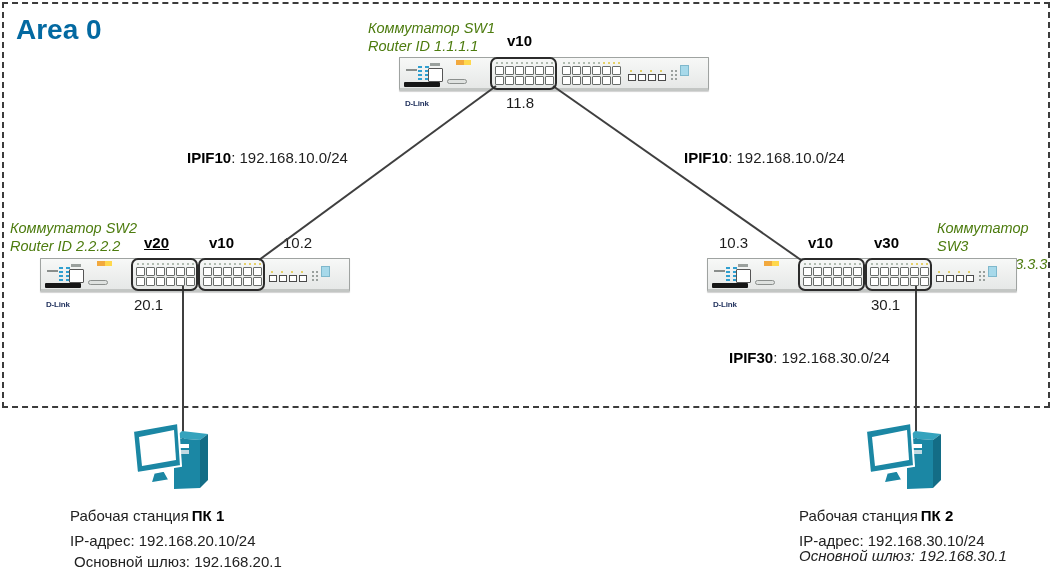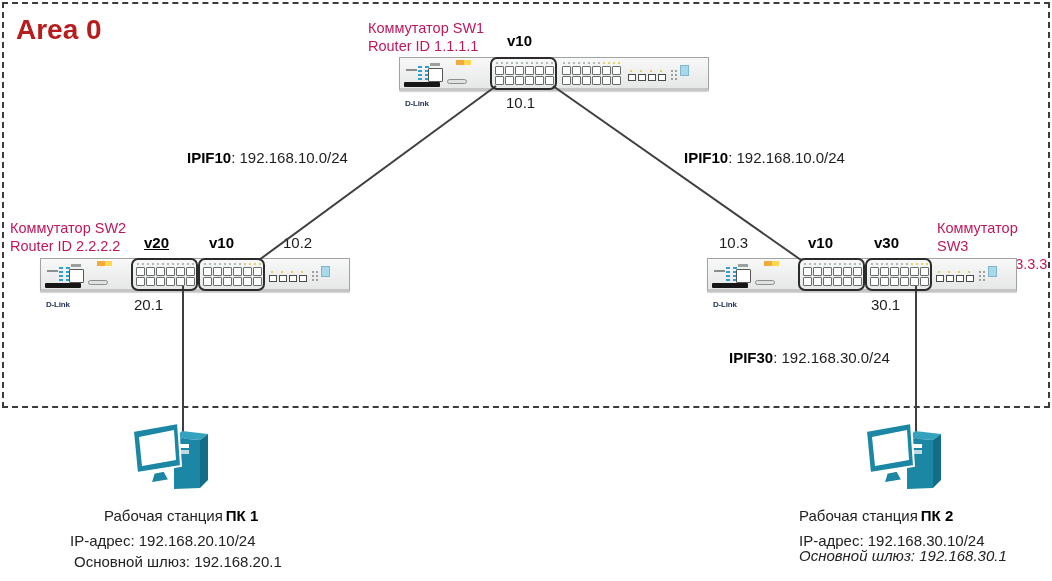--- a/index.html
+++ b/index.html
@@ -3,23 +3,23 @@
 <meta charset="utf-8">
 <style>
   html,body{margin:0;padding:0;background:#fff;}
   #canvas{
     position:relative;width:1052px;height:581px;background:#fff;overflow:hidden;
     font-family:"Liberation Sans","DejaVu Sans",sans-serif;color:#1a1a1a;
   }
   .abs{position:absolute;}
   
   .area-box{left:2px;top:2px;width:1044px;height:402px;border:2px dashed #3c3c3c;}
-  .area-title{left:16px;top:14px;font-size:28px;font-weight:bold;color:#b91c1c;}
+  .area-title{left:16px;top:14px;font-size:28px;font-weight:bold;color:#0369a1;}
   
-  .dev-title{font-size:14.5px;line-height:18px;color:#be185d;}
+  .dev-title{font-size:14.5px;line-height:18px;color:#4d7c0f;font-style:italic;}
   .vlan{font-size:15px;font-weight:bold;color:#000;}
   .portnum{font-size:15px;color:#1d1d1d;}
   .linklabel{font-size:15px;color:#1d1d1d;white-space:nowrap;}
   .linklabel b{color:#000;}
   .pc-text{font-size:15px;color:#222;white-space:nowrap;}
   .pc-text b{color:#000;margin-left:3px;}
   
   svg.wires{left:0;top:0;z-index:3;pointer-events:none;}
   
   .switch{width:310px;height:34px;z-index:auto;}
@@ -173,21 +173,21 @@
         <i></i>
         <i></i>
         <i></i>
         <i></i>
         <i></i>
         <i></i>
       </div>
     <div class="sw-bluesq"></div>
     <div class="ring ring-a"></div>
   </div>
-  <div class="abs portnum" style="left:506px;top:94px;">10.1</div>
+  <div class="abs portnum" style="left:506px;top:94px;">11.8</div>
 
   <div class="abs linklabel" style="left:187px;top:149px;">
     <b>IPIF10</b><span>: 192.168.10.0/24</span>
   </div>
   <div class="abs linklabel" style="left:684px;top:149px;">
     <b>IPIF10</b><span>: 192.168.10.0/24</span>
   </div>
   <div class="abs linklabel" style="left:729px;top:349px;">
     <b>IPIF30</b><span>: 192.168.30.0/24</span>
   </div>
@@ -427,21 +427,21 @@
       <path d="M46,20 L72,22 L72,70 L46,71 Z" fill="#1b87a4"></path>
       <rect x="49" y="26" width="12" height="4" fill="#ffffff"></rect>
       <rect x="49" y="32" width="12" height="4" fill="#bfd9e2"></rect>
     </g>
     <g>
       <path d="M5,13 L50,5 L53,48 L9,55 Z" fill="#1b87a4" stroke="#ffffff" stroke-width="2"></path>
       <path d="M11,19 L46,12 L48,42 L14,48 Z" fill="#ffffff"></path>
       <path d="M26,55 L36,53 L41,62 L23,65 Z" fill="#1b87a4" stroke="#ffffff" stroke-width="1.5"></path>
     </g>
   </svg>
-  <div class="abs pc-text" style="left:70px;top:507px;margin-left:34px;">
+  <div class="abs pc-text" style="left:70px;top:507px;">
     <span>Рабочая станция</span><b>ПК 1</b>
   </div>
   <div class="abs pc-text" style="left:70px;top:532px;">IP-адрес: 192.168.20.10/24</div>
   <div class="abs pc-text" style="left:74px;top:553px;">Основной шлюз: 192.168.20.1</div>
 
   <svg class="abs pc-icon" style="left:861px;top:418px;" width="88" height="82" viewBox="0 0 88 82">
     <g>
       <path d="M46,20 L54,13 L80,16 L72,22 Z" fill="#35a3bd"></path>
       <path d="M72,22 L80,16 L80,62 L72,70 Z" fill="#136d86"></path>
       <path d="M46,20 L72,22 L72,70 L46,71 Z" fill="#1b87a4"></path>

